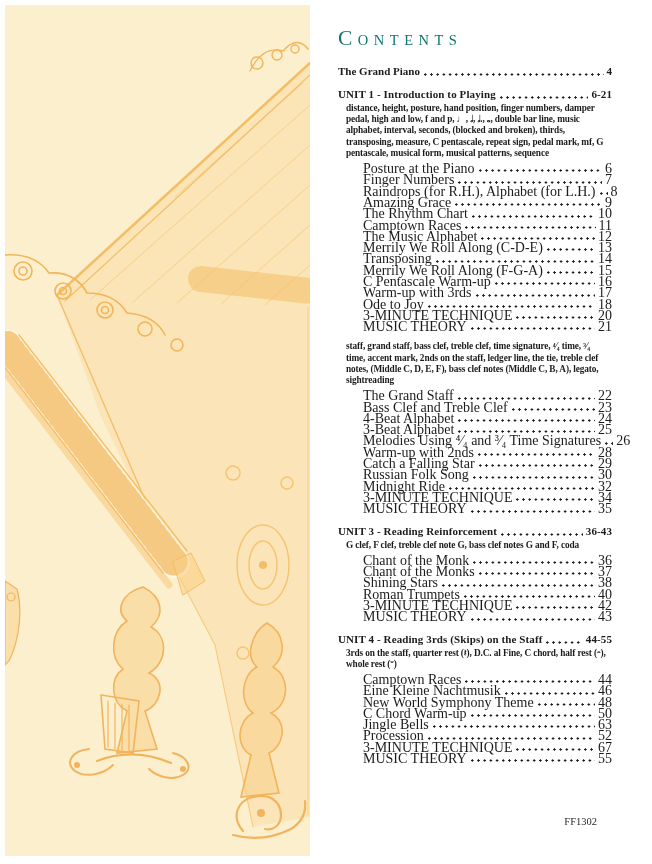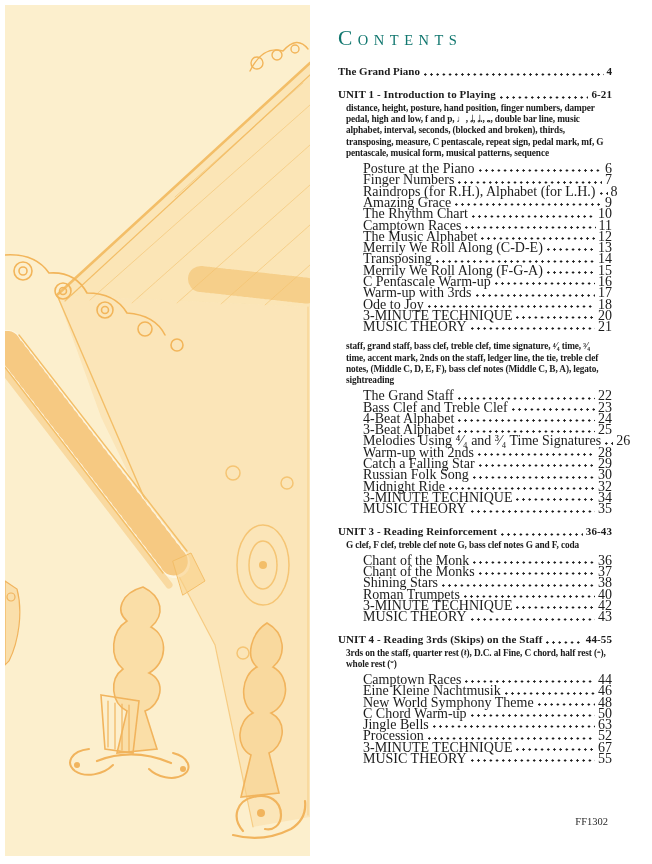--- a/index.html
+++ b/index.html
@@ -53,21 +53,21 @@
   .desc {
     margin:2px 4px 4px 8px;
     font-weight:bold; 
     font-size:9.3px; line-height:11.2px;
     letter-spacing:-0.12px;
   }
   .entries { margin:3px 0 5px 25px; font-size:14px; }
   .entries .row { line-height:11.3px; }
 
   .footer-code {
-    position:absolute; right:44px; top:816px;
+    position:absolute; right:55px; top:816px;
     font-size:10.5px; color:#2a2a2a;
   }
 </style>
 </head>
 <body>
 
 <div class="panel">
   <svg width="305" height="851" viewBox="0 0 305 851" xmlns="http://www.w3.org/2000/svg">
     <g stroke="#F3BC63" fill="none" stroke-linecap="round" opacity="0.95">
 

